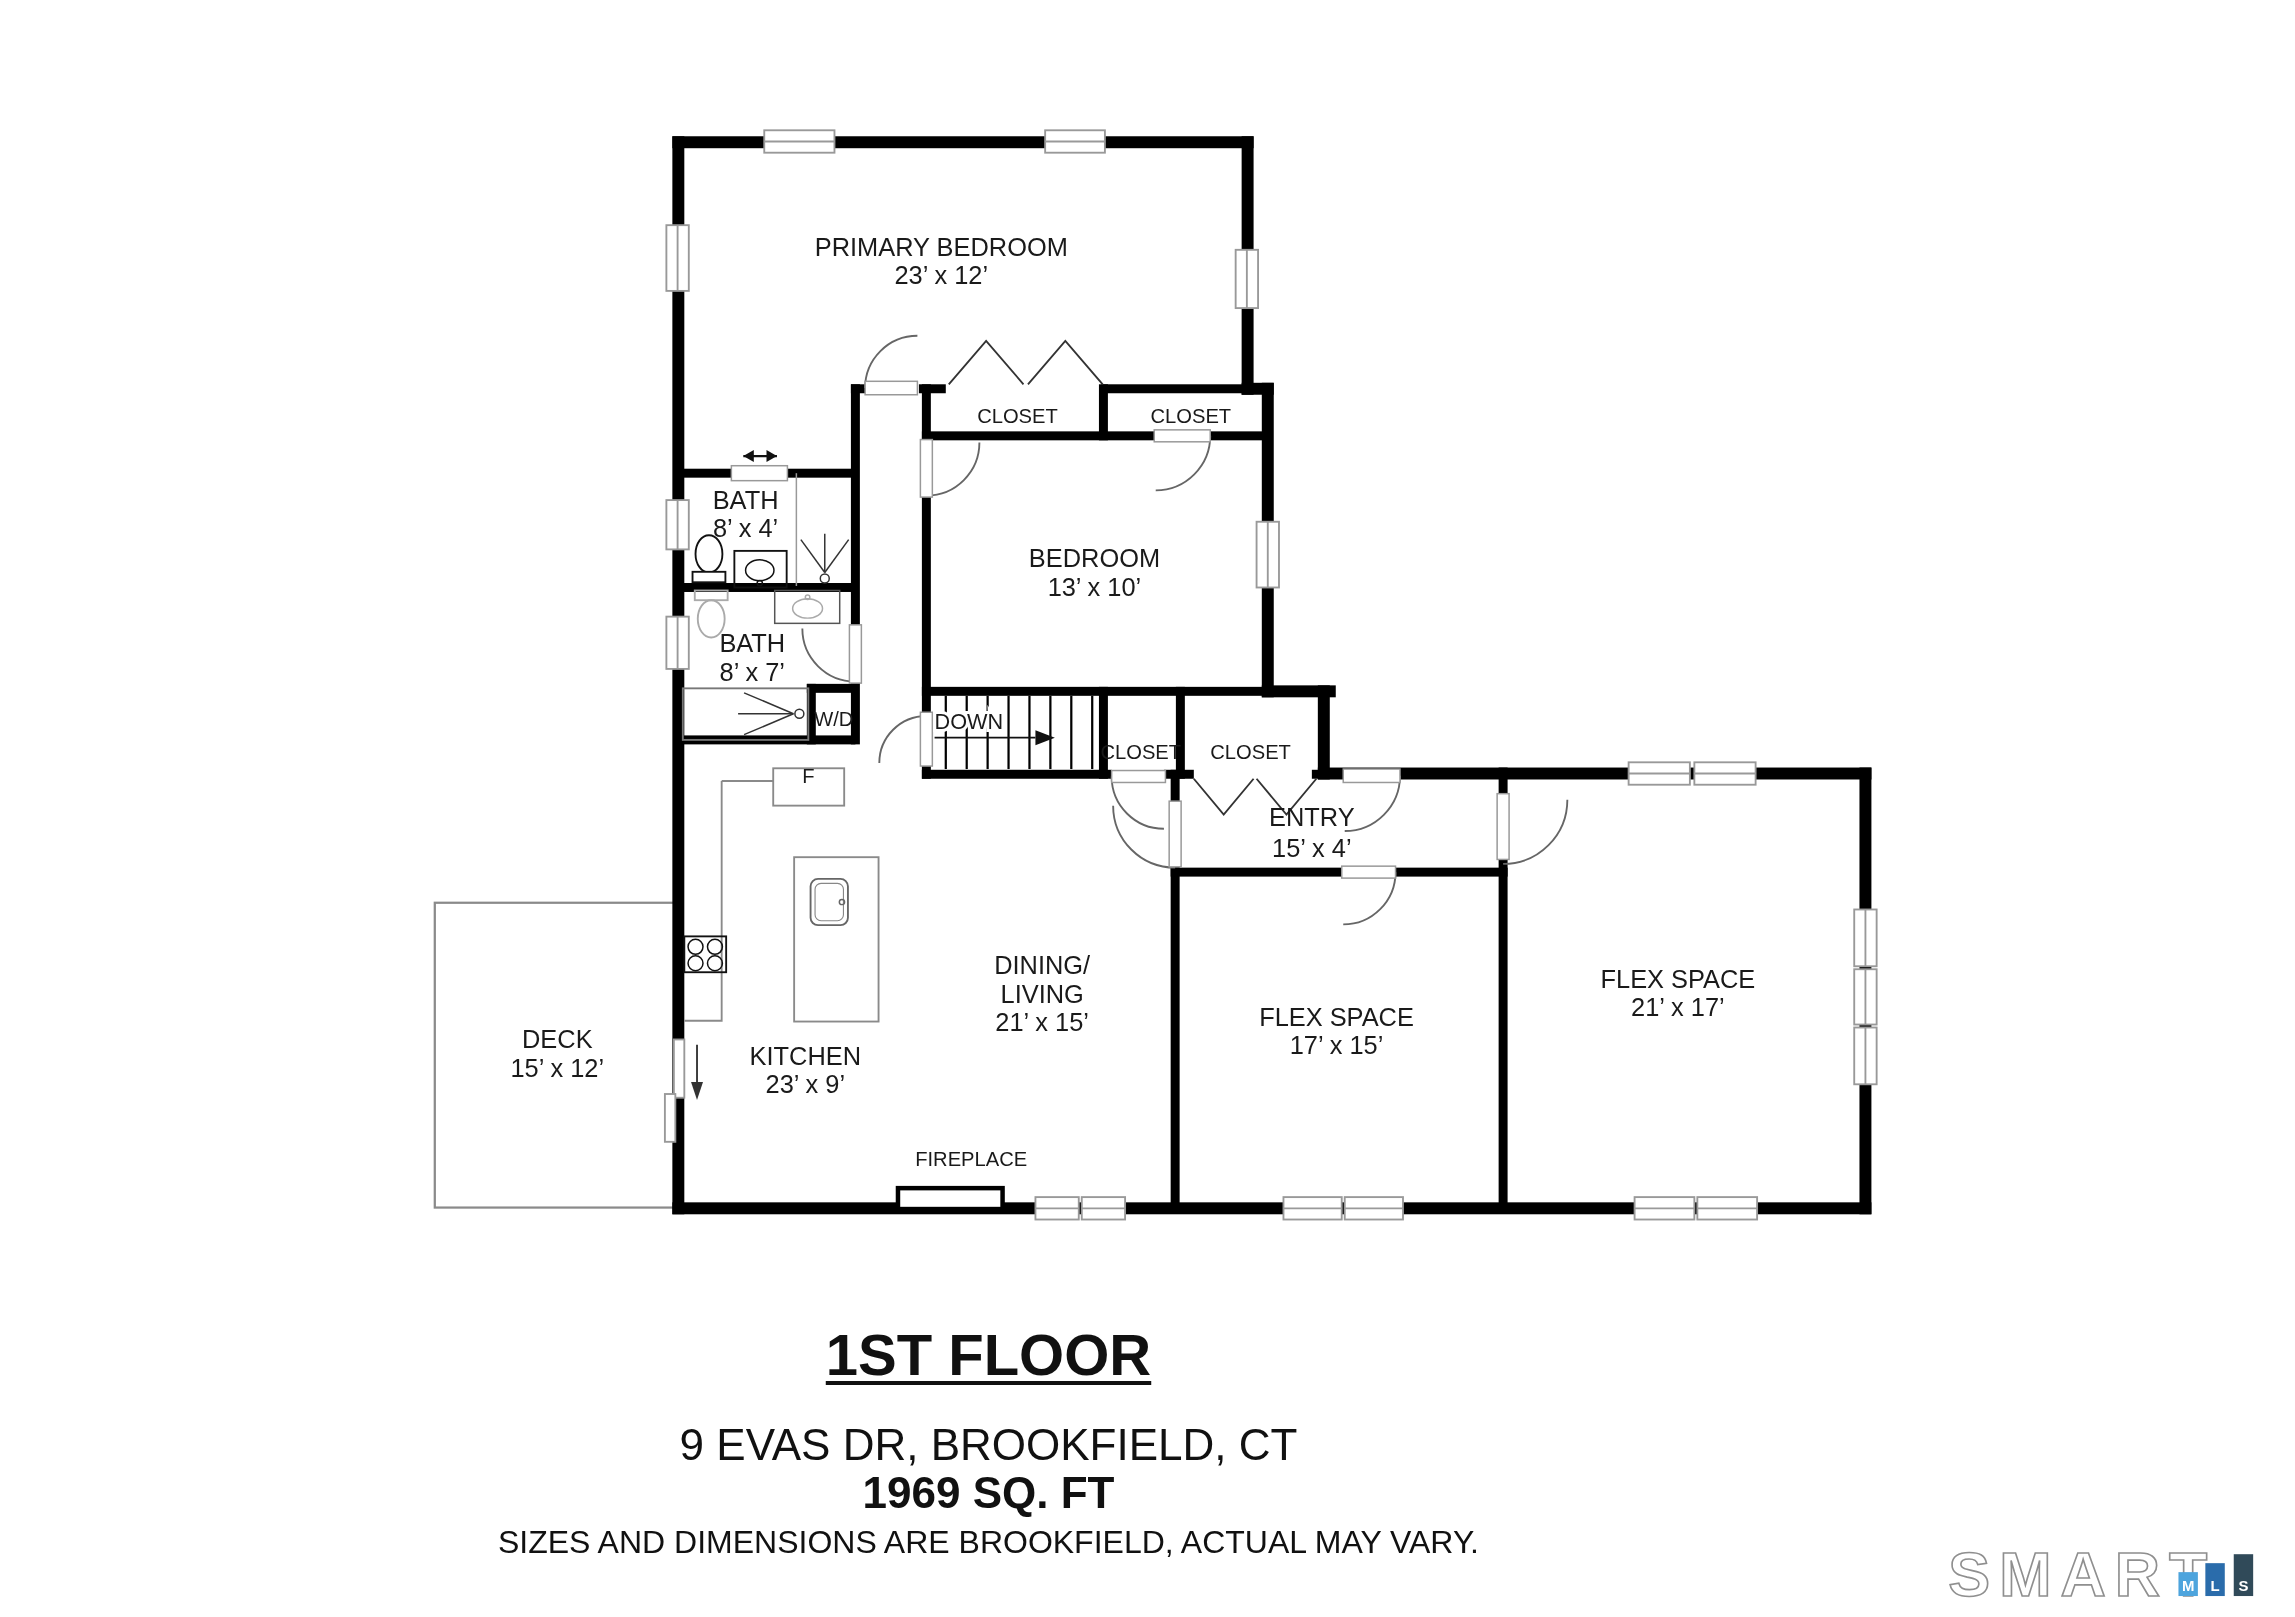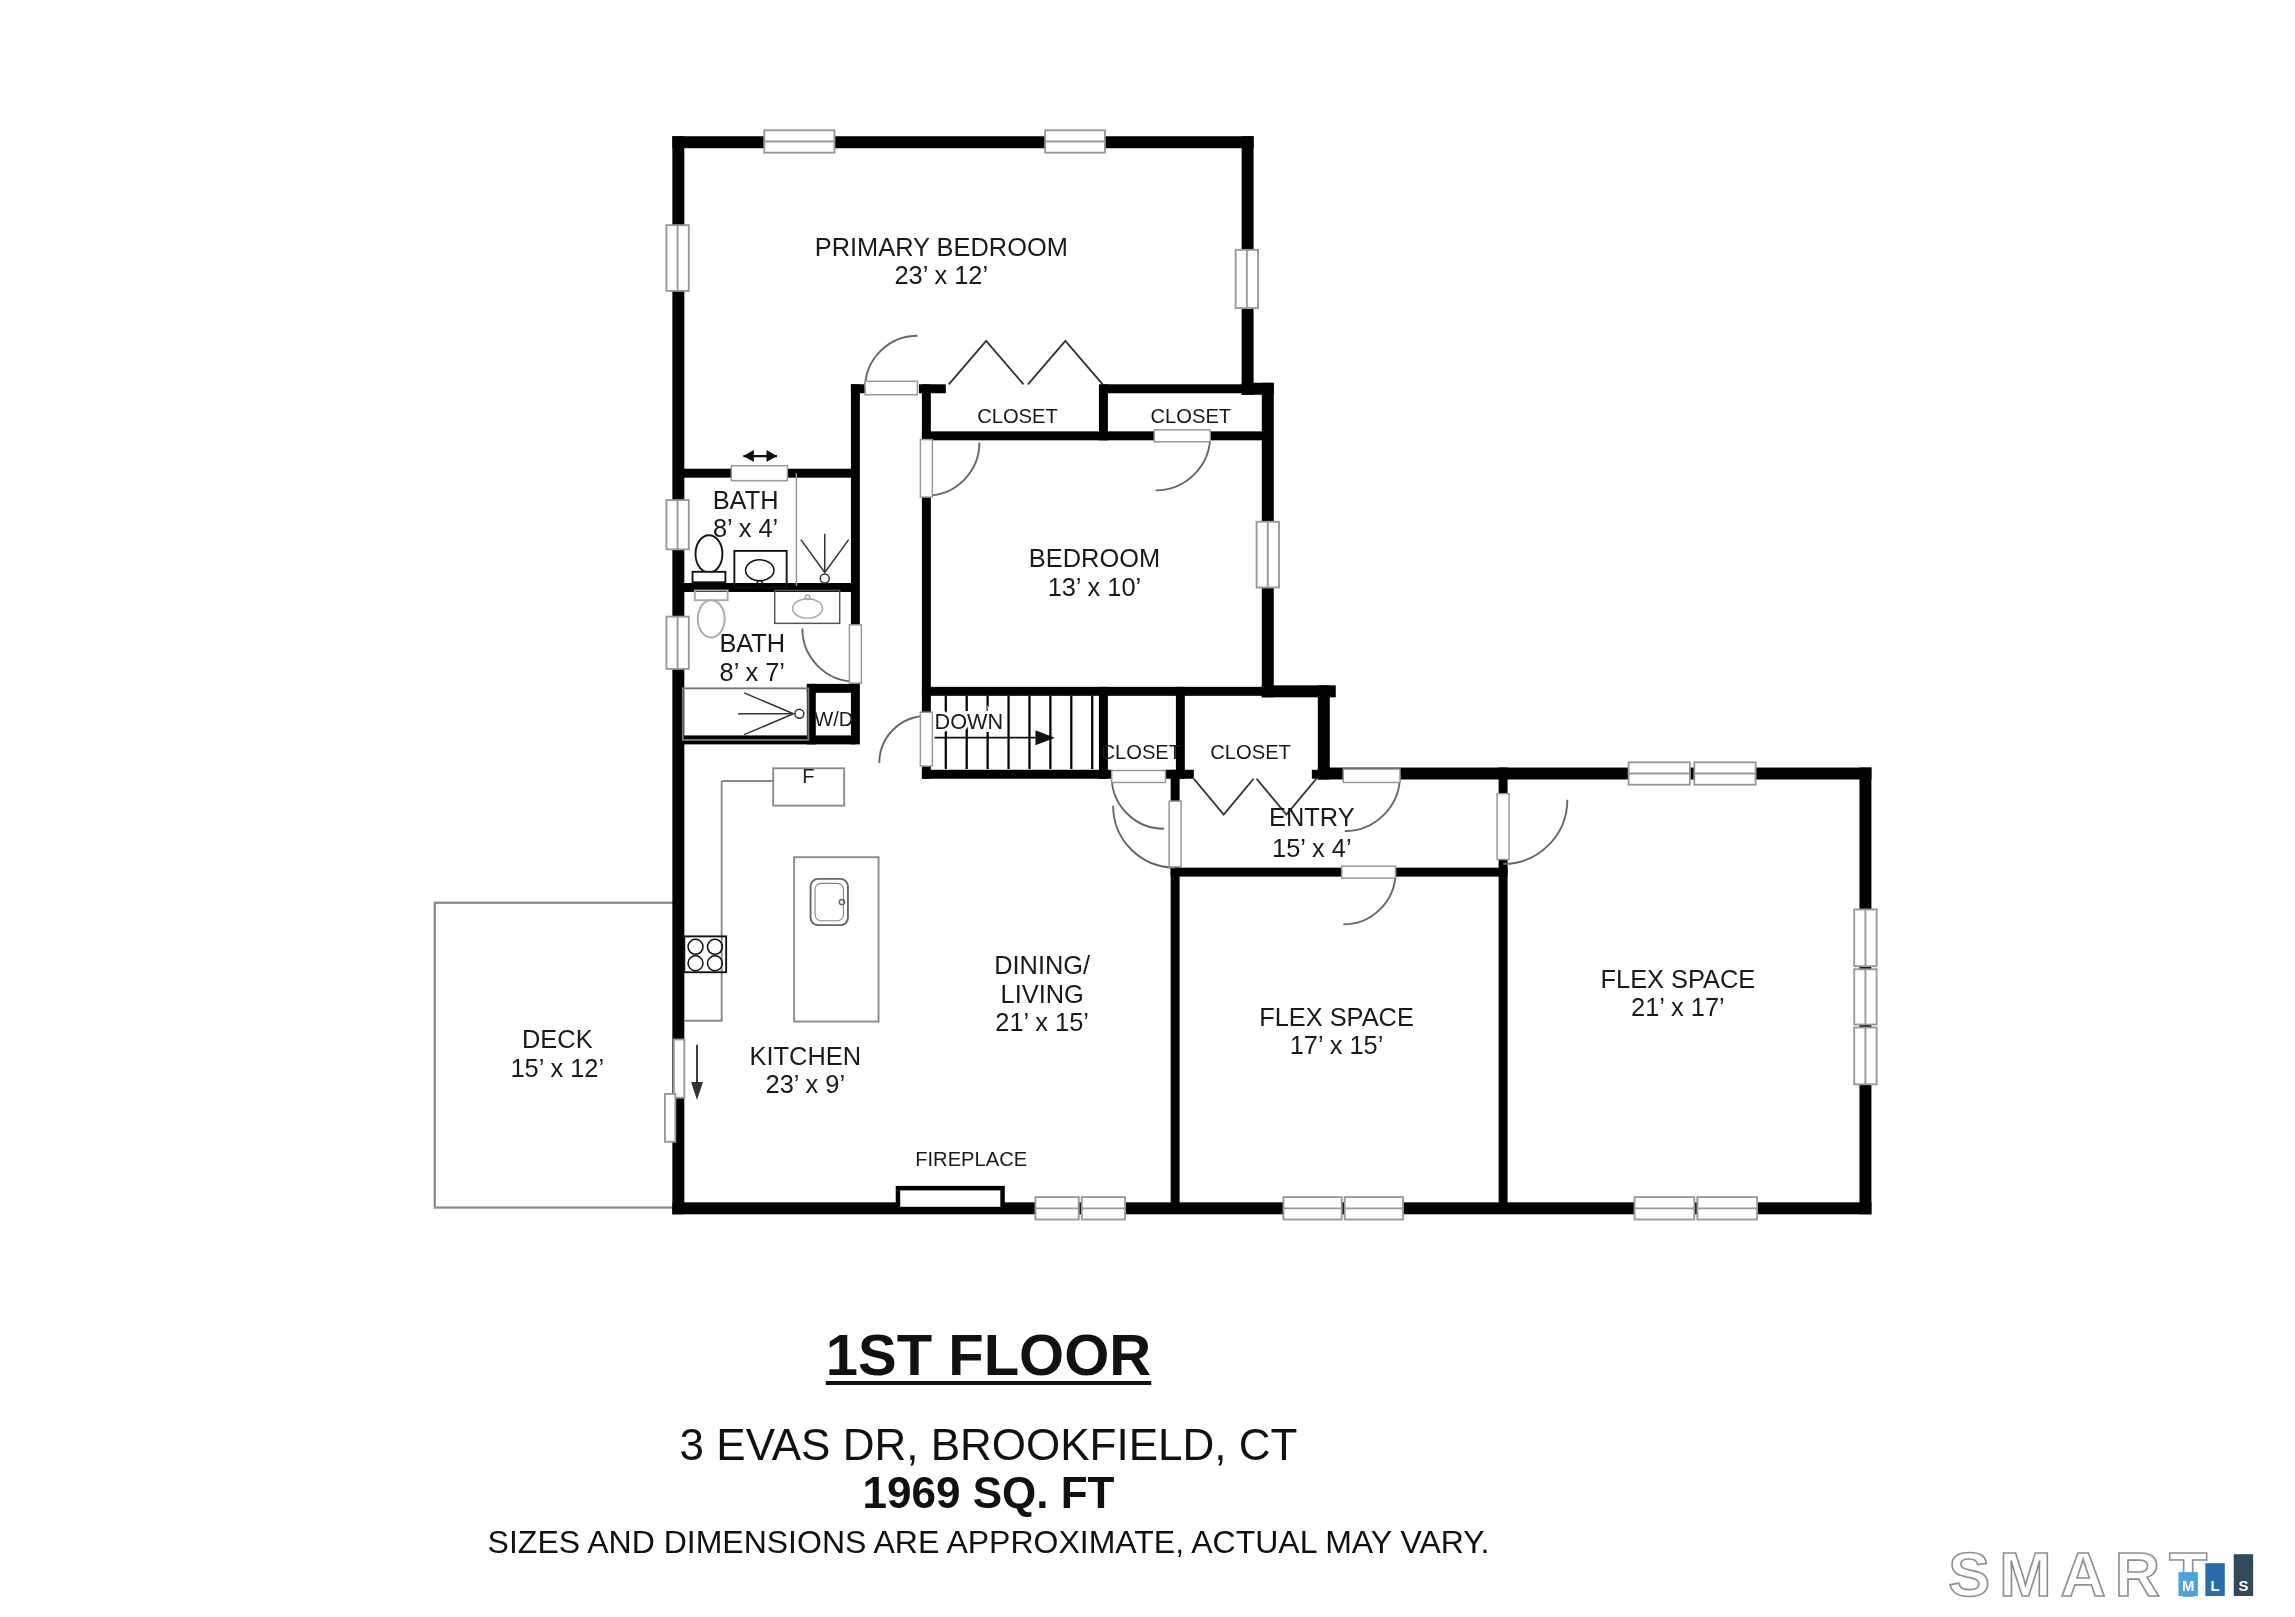--- a/index.html
+++ b/index.html
@@ -249,17 +249,17 @@
     <rect x="2990" y="2080" width="26" height="56" fill="#304a59"></rect>
     <g text-anchor="middle" font-size="20" font-weight="700" fill="#ffffff">
       <text x="2929" y="2129">M</text>
       <text x="2965" y="2129">L</text>
       <text x="3003" y="2129">S</text>
     </g>
   </g>
 </svg>
 
   <div class="footer-line floor-title"><span>1ST FLOOR</span></div>
-  <div class="footer-line address">3 EVAS DR, BROOKFIELD, CT</div>
+  <div class="footer-line address">9 EVAS DR, BROOKFIELD, CT</div>
   <div class="footer-line area">1969 SQ. FT</div>
-  <div class="footer-line disclaimer">SIZES AND DIMENSIONS ARE APPROXIMATE, ACTUAL MAY VARY.</div>
+  <div class="footer-line disclaimer">SIZES AND DIMENSIONS ARE BROOKFIELD, ACTUAL MAY VARY.</div>
 </div>
 
 
 </body></html>

